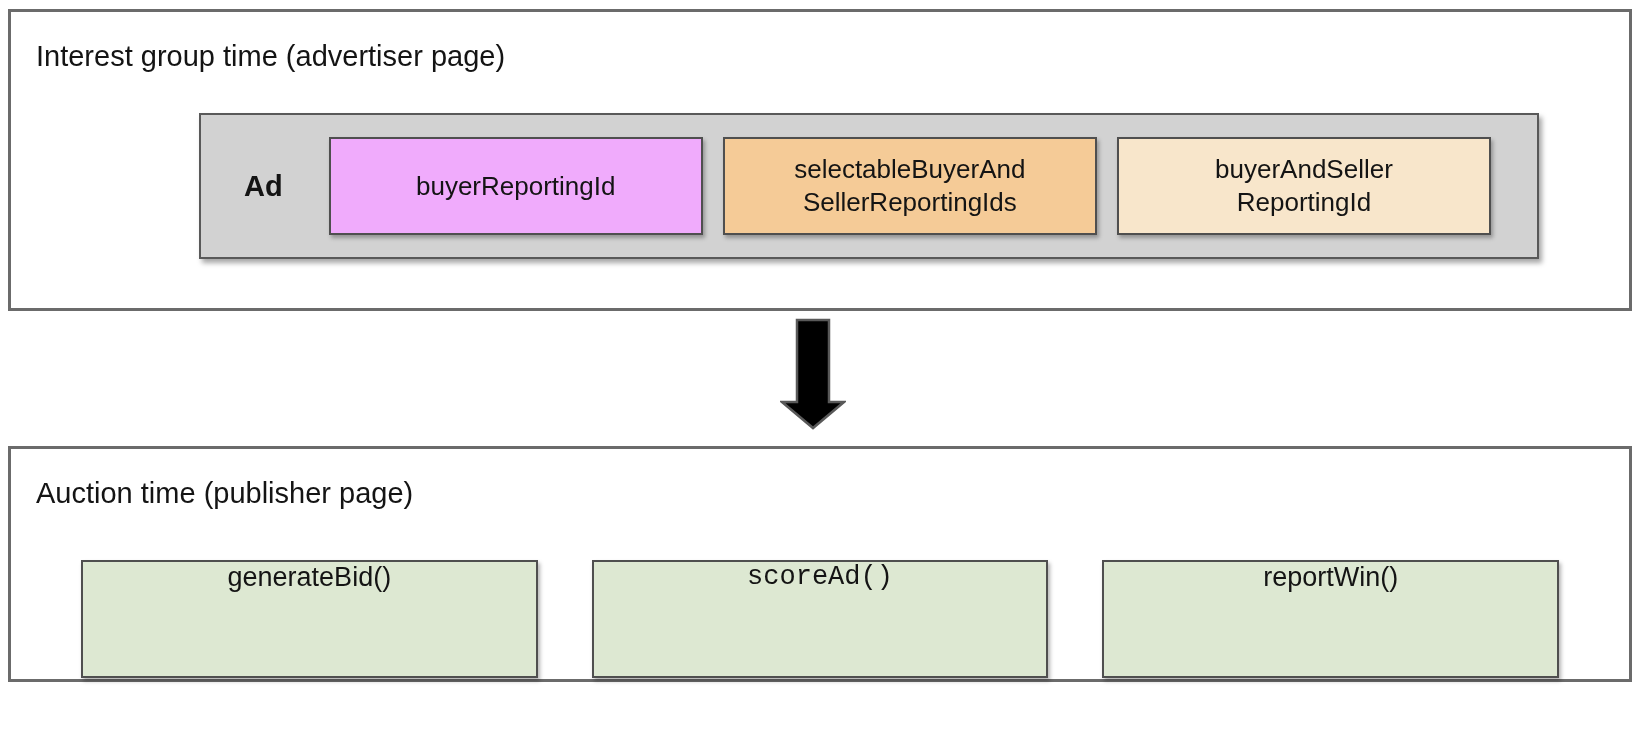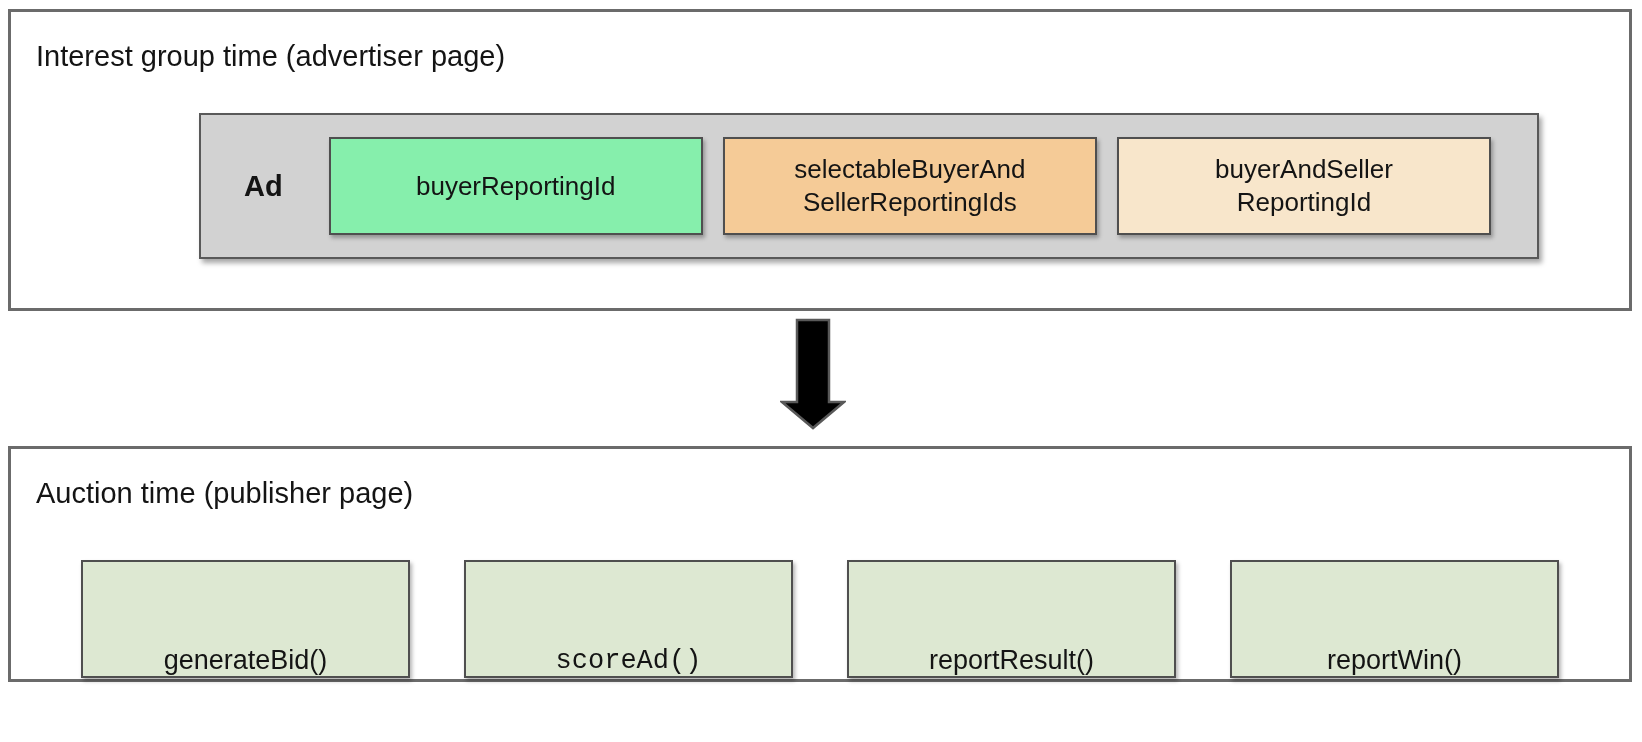--- a/index.html
+++ b/index.html
@@ -88,38 +88,38 @@
     gap: 54px;
     padding: 0 70px;
   }
   .fn-box {
     flex: 1 1 0;
     height: 118px;
     box-sizing: border-box;
     border: 2px solid #4f4f4f;
     box-shadow: 2px 3px 4px rgba(0,0,0,0.3);
     display: flex;
-    align-items: flex-end;
+    align-items: flex-start;
     justify-content: center;
     font-size: 27px;
     color: #141414;
   }
 </style>
 </head>
 <body>
 
 <div class="canvas">
 
   <section class="panel panel-top">
     <div class="panel-title">Interest group time (advertiser page)</div>
 
     <div class="ad-container" style="background-color: rgb(210, 210, 210);">
       <span class="ad-label">Ad</span>
 
-      <div class="id-box" style="background-color: #86efac;">
+      <div class="id-box" style="background-color: #f0abfc;">
         <span>buyerReportingId</span>
       </div>
 
       <div class="id-box" style="background-color: rgb(245, 203, 151);">
         <span>selectableBuyerAnd
 SellerReportingIds</span>
       </div>
 
       <div class="id-box" style="background-color: rgb(248, 230, 203);">
         <span>buyerAndSeller
@@ -136,21 +136,18 @@
     <div class="panel-title">Auction time (publisher page)</div>
 
     <div class="fn-row">
       <div class="fn-box" style="background-color: rgb(221, 232, 210);">
         <span>generateBid()</span>
       </div>
       <div class="fn-box" style="background-color: rgb(221, 232, 210); font-family: Liberation Mono, monospace;">
         <span>scoreAd()</span>
       </div>
       <div class="fn-box" style="background-color: rgb(221, 232, 210);">
-        <span>reportResult()</span>
-      </div>
-      <div class="fn-box" style="background-color: rgb(221, 232, 210);">
         <span>reportWin()</span>
       </div>
     </div>
   </section>
 
 </div>
 
 </body></html>

